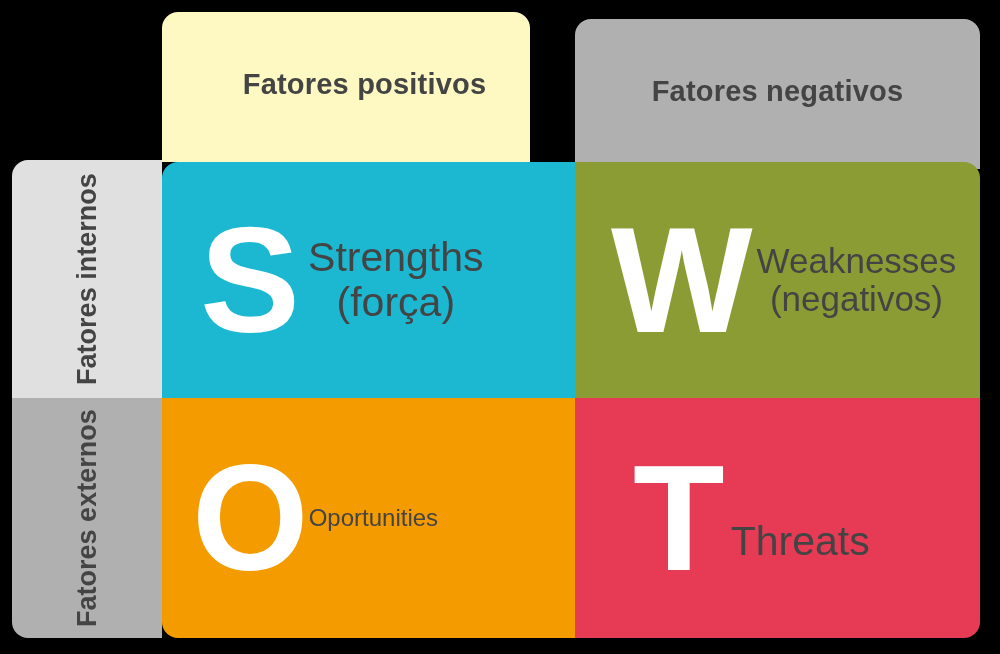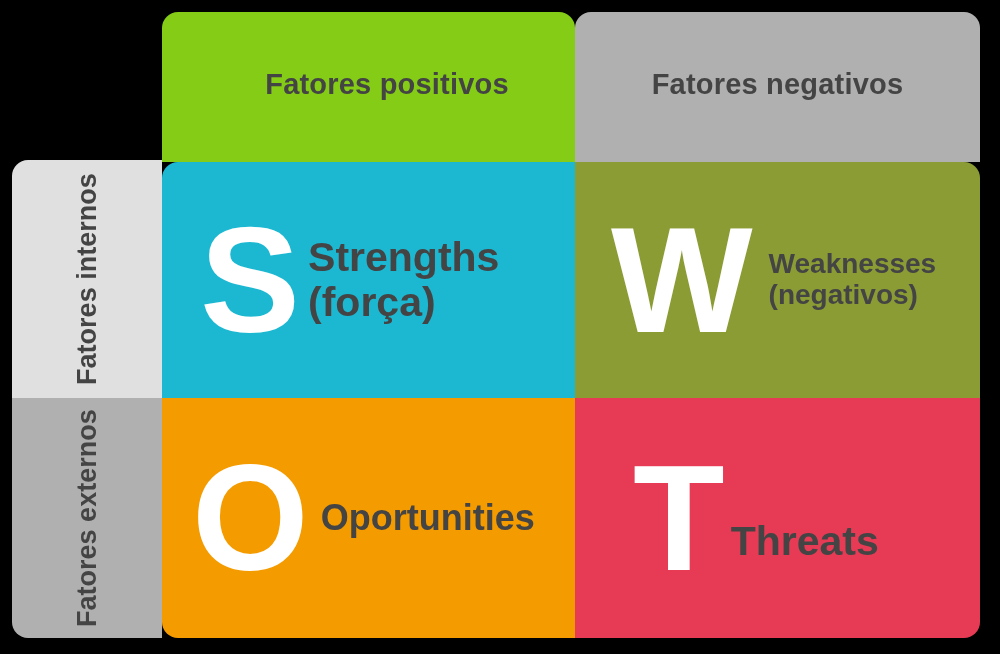--- a/index.html
+++ b/index.html
@@ -32,26 +32,26 @@
   .col-header {
     height: 150px;
     border-radius: 16px 16px 0 0;
     font-size: 29px;
     font-weight: bold;
     color: #444444;
     letter-spacing: .2px;
     padding-bottom: 6px;
   }
   #col-header-positive {
-    left: 162px; top: 12px; width: 413px;
-    background: #84cc16;
+    left: 162px; top: 12px; width: 368px;
+    background: #fef9c3;
     padding-left: 37px;
   }
   #col-header-negative {
-    left: 575px; top: 12px; width: 405px;
+    left: 575px; top: 19px; width: 405px;
     background: #B0B0B0;
     border-radius: 16px 16px 0 0;
   }
 
   
   .row-header {
     width: 150px;
     color: #444444;
     font-size: 27px;
     font-weight: bold;
@@ -81,51 +81,52 @@
     padding-left: 38px;
   }
   .quad-letter {
     color: #FFFFFF;
     font-weight: bold;
     line-height: .80;
     flex: 0 0 auto;
   }
   .quad-text {
     color: #444444;
-    font-weight: bold;
+    font-weight: normal;
     line-height: 1.10;
     margin-left: 8px;
+    text-align: center;
   }
   .quad-text .l1, .quad-text .l2 { display: block; white-space: nowrap; }
 
   #quad-strengths {
     left: 162px; top: 162px; width: 413px; height: 236px;
     background: #1CB8D2;
     border-radius: 16px 0 0 0;
   }
   #quad-strengths .quad-letter { font-size: 150px; }
   #quad-strengths .quad-text   { font-size: 41px; }
 
   #quad-weaknesses {
     left: 575px; top: 162px; width: 405px; height: 236px;
     background: #8C9C35;
     border-radius: 0 16px 0 0;
     padding-left: 36px;
   }
   #quad-weaknesses .quad-letter { font-size: 150px; }
-  #quad-weaknesses .quad-text   { font-size: 28px; margin-left: 16px; }
+  #quad-weaknesses .quad-text   { font-size: 35px; margin-left: 4px; }
 
   #quad-opportunities {
     left: 162px; top: 398px; width: 413px; height: 240px;
     background: #F49B00;
     border-radius: 0 0 0 16px;
     padding-left: 30px;
   }
   #quad-opportunities .quad-letter { font-size: 150px; }
-  #quad-opportunities .quad-text   { font-size: 36px; margin-left: 12px; }
+  #quad-opportunities .quad-text   { font-size: 24px; margin-left: 0; }
 
   #quad-threats {
     left: 575px; top: 398px; width: 405px; height: 240px;
     background: #E63A55;
     border-radius: 0 0 16px 0;
     padding-left: 58px;
   }
   #quad-threats .quad-letter { font-size: 150px; }
   #quad-threats .quad-text   { font-size: 41px; margin-left: 6px; margin-top: 48px; }
 

